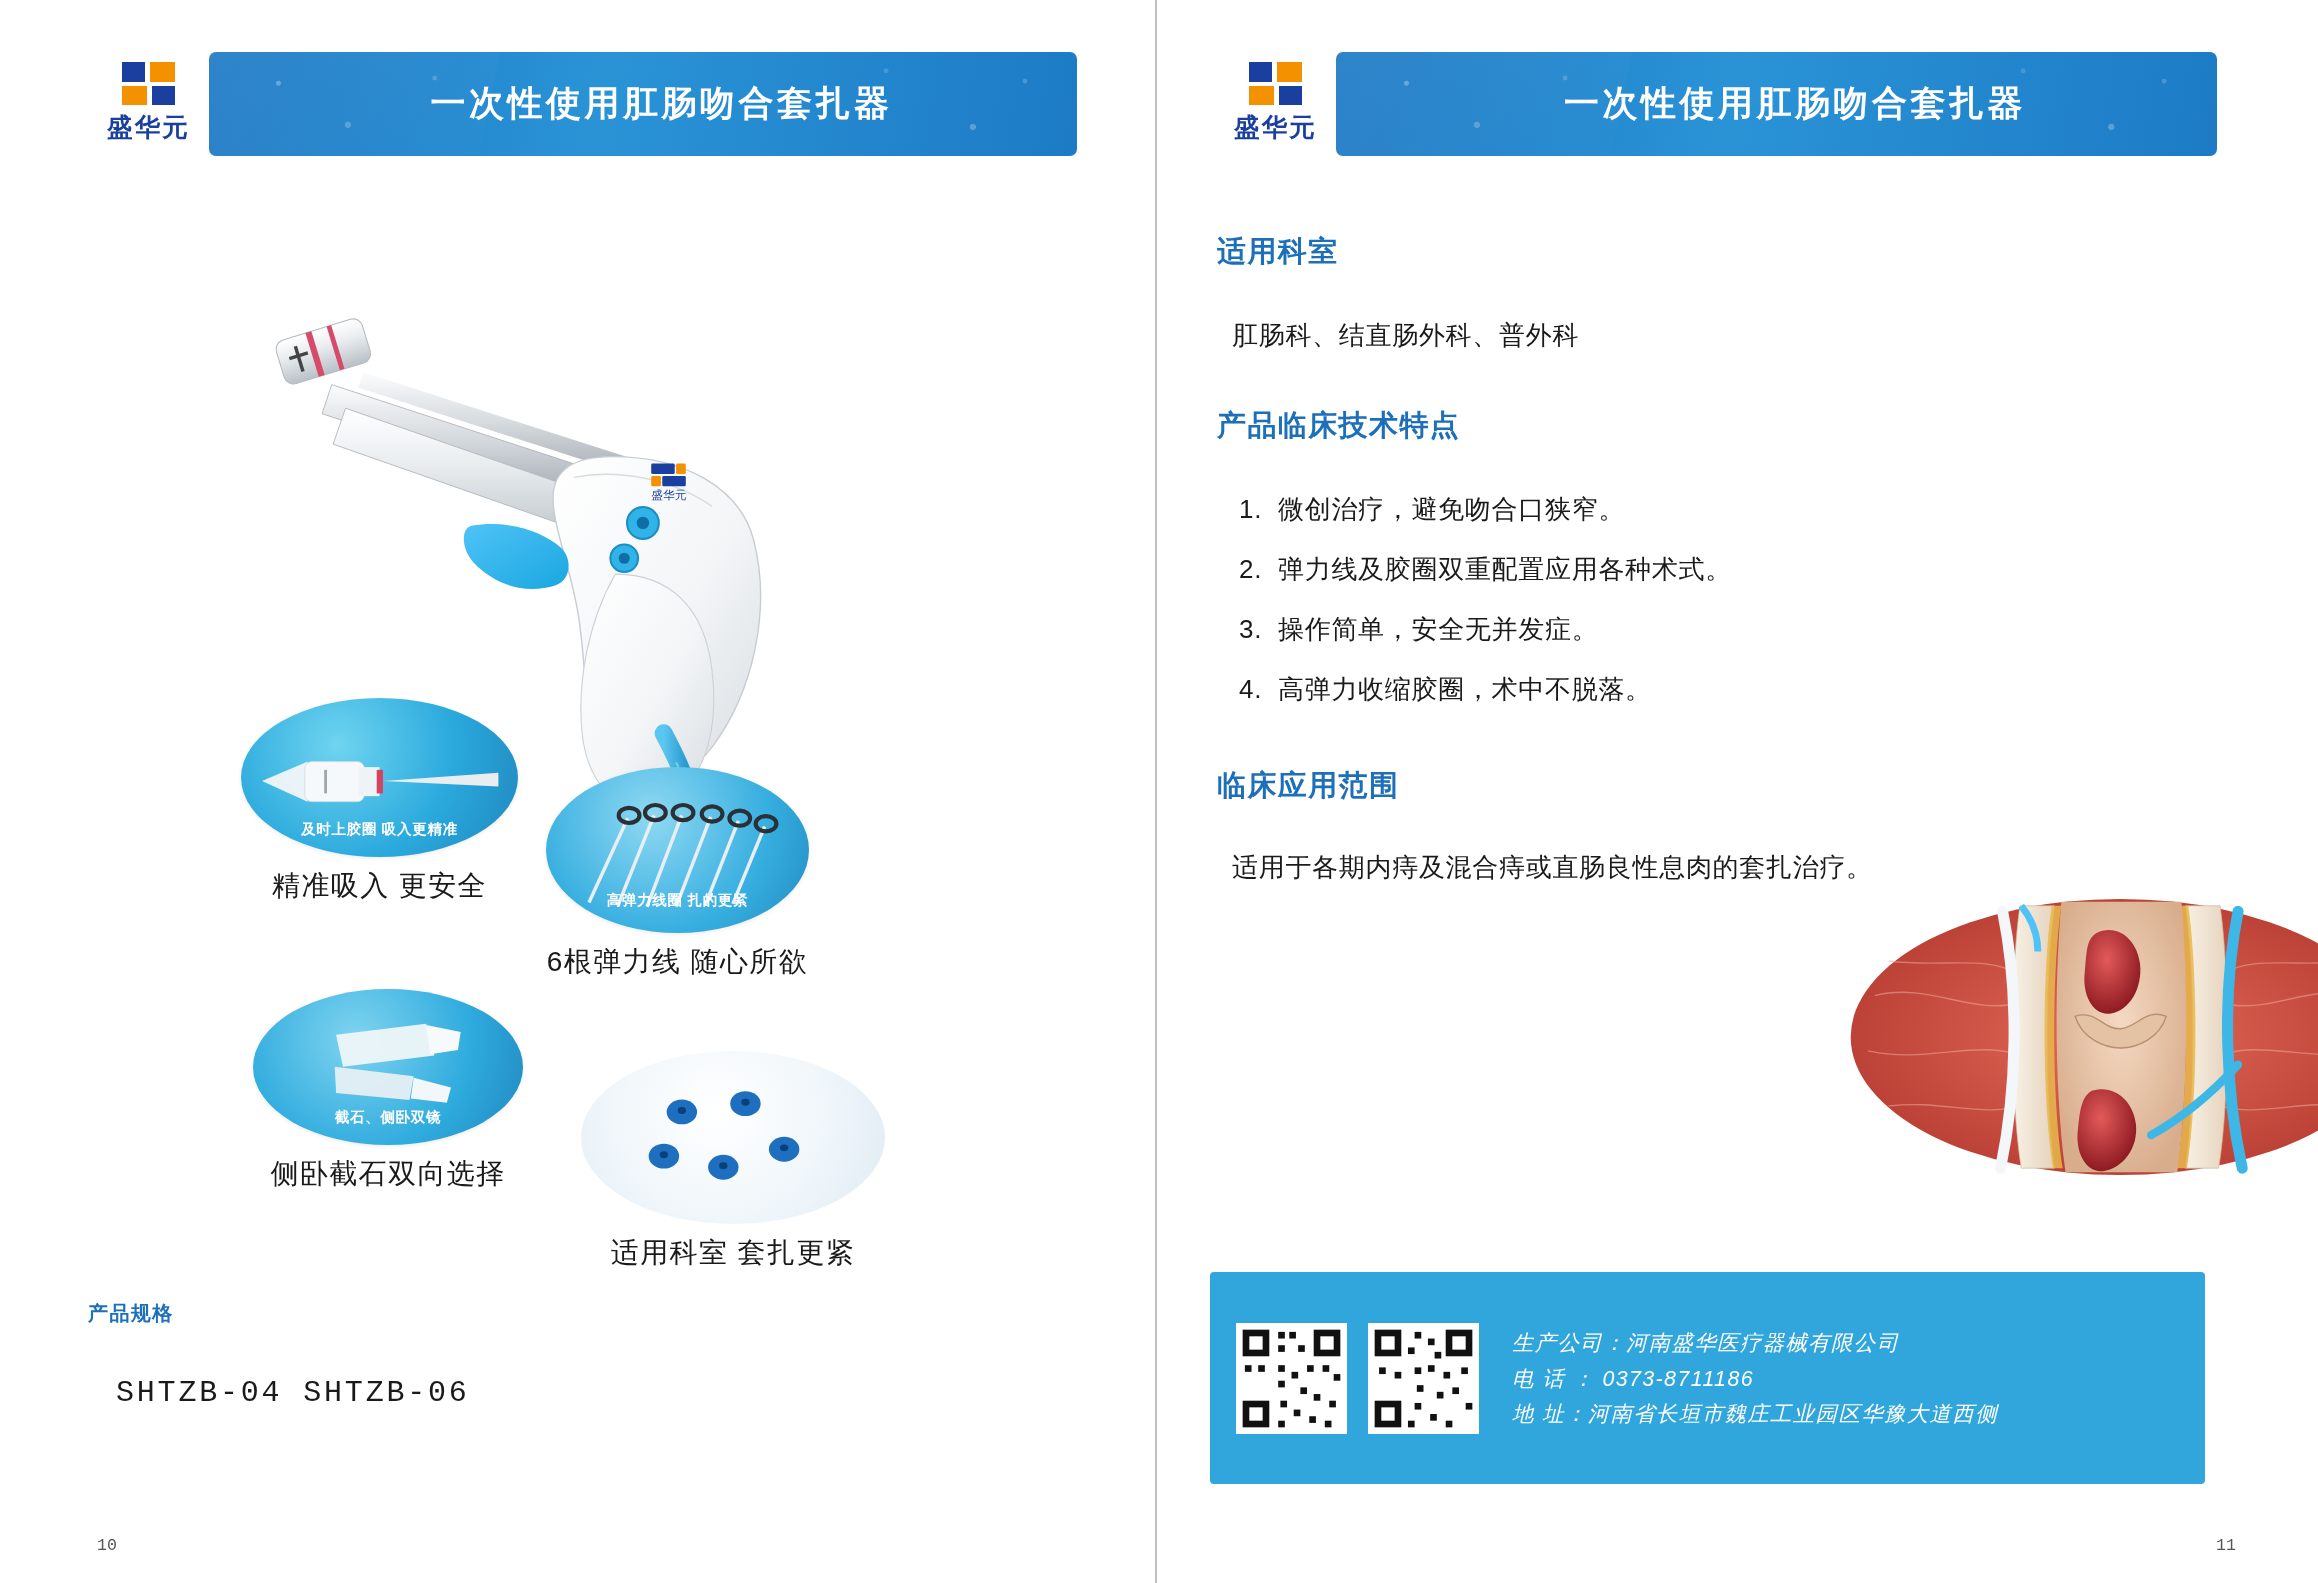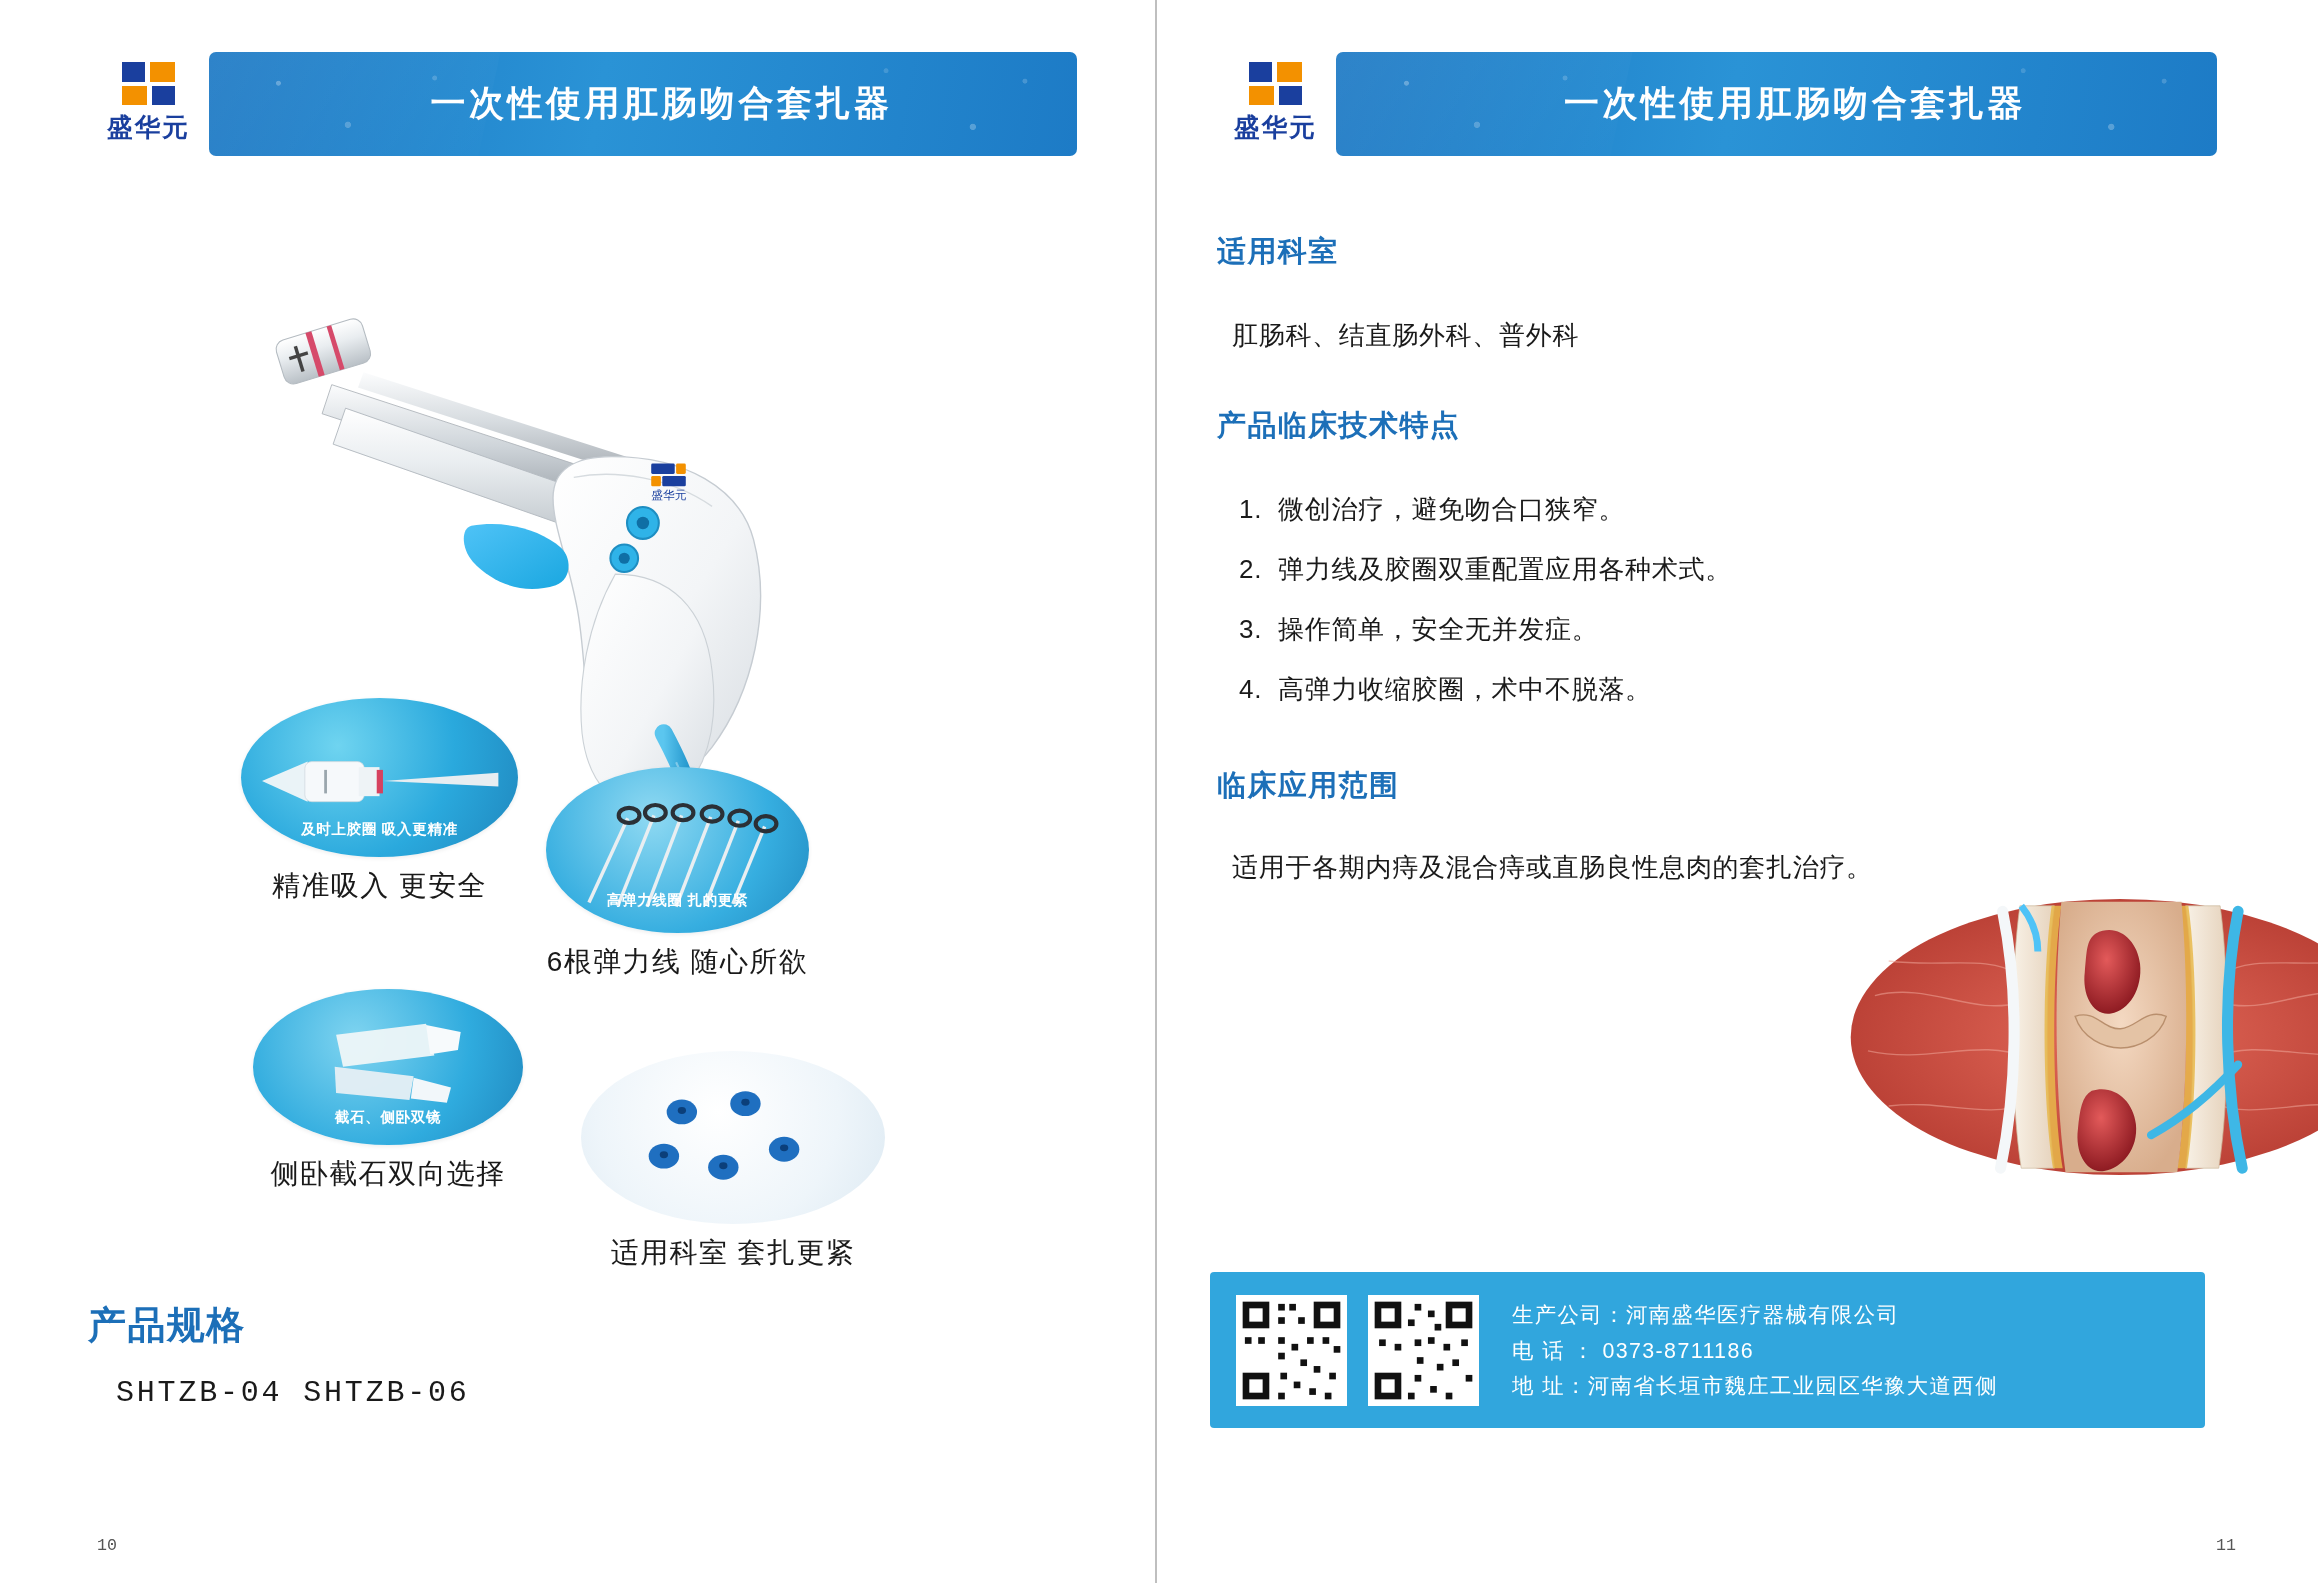--- a/index.html
+++ b/index.html
@@ -83,21 +83,21 @@
     color:#ffffff;font-size:14.5px;font-weight:bold;letter-spacing:0.7px;
   }
   .feat-label{
     margin-top:9.7px;font-size:28px;color:#1a1a1a;letter-spacing:1.4px;
     white-space:nowrap;
   }
 
   
   .spec-title{
     position:absolute;left:88px;top:1300px;
-    font-size:38px;font-weight:bold;color:#1c6fb8;letter-spacing:1.4px;
+    font-size:20px;font-weight:bold;color:#1c6fb8;letter-spacing:1.4px;
   }
   .spec-value{
     position:absolute;left:116px;top:1376px;
     font-size:30px;color:#1a1a1a;letter-spacing:2.8px;
     font-family:"Liberation Mono", monospace;
   }
   .page-num{
     position:absolute;bottom:29px;font-size:16.6px;color:#555;font-family:Liberation Mono, monospace;
   }
 
@@ -117,22 +117,22 @@
   }
   .num-list li .idx{display:inline-block;width:39px;}
 
   
   .anatomy{
     position:absolute;left:691px;top:892px;width:546px;height:290px;
   }
 
   
   .contact{
-    position:absolute;left:1217px;top:1272px;width:995px;height:156px;
-    background:#31a6dd;border-radius:4.1px;display:flex;align-items:center;
+    position:absolute;left:1217px;top:1272px;width:995px;height:212px;
+    background:#31a6dd;border-radius:4.1px;display:flex;align-items:center;font-style:italic;
   }
   .qr{
     width:111px;height:111px;background:#ffffff;margin-left:26px;flex:0 0 auto;
     position:relative;overflow:hidden;
   }
   .contact-lines{margin-left:33px;color:#ffffff;}
   .contact-lines div{font-size:21.4px;letter-spacing:1.4px;margin:6.2px 0;white-space:nowrap;}
 </style>
 </head>
 <body>

